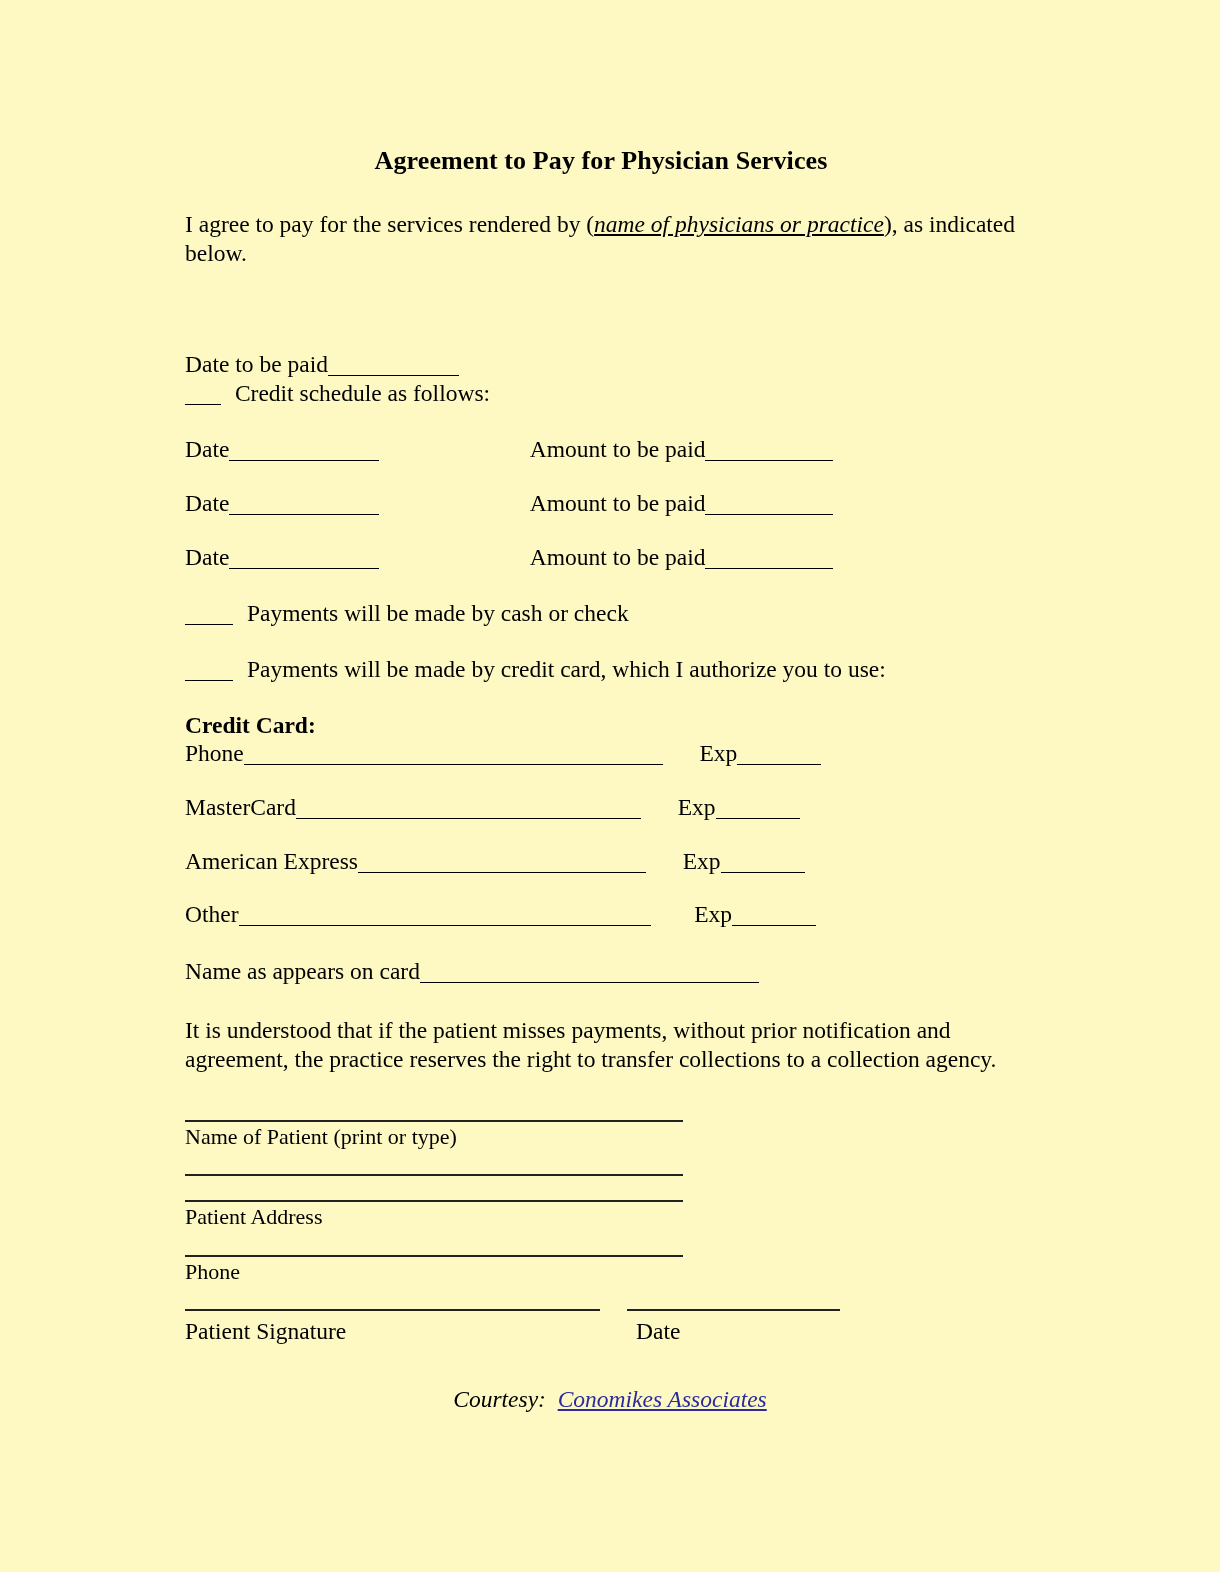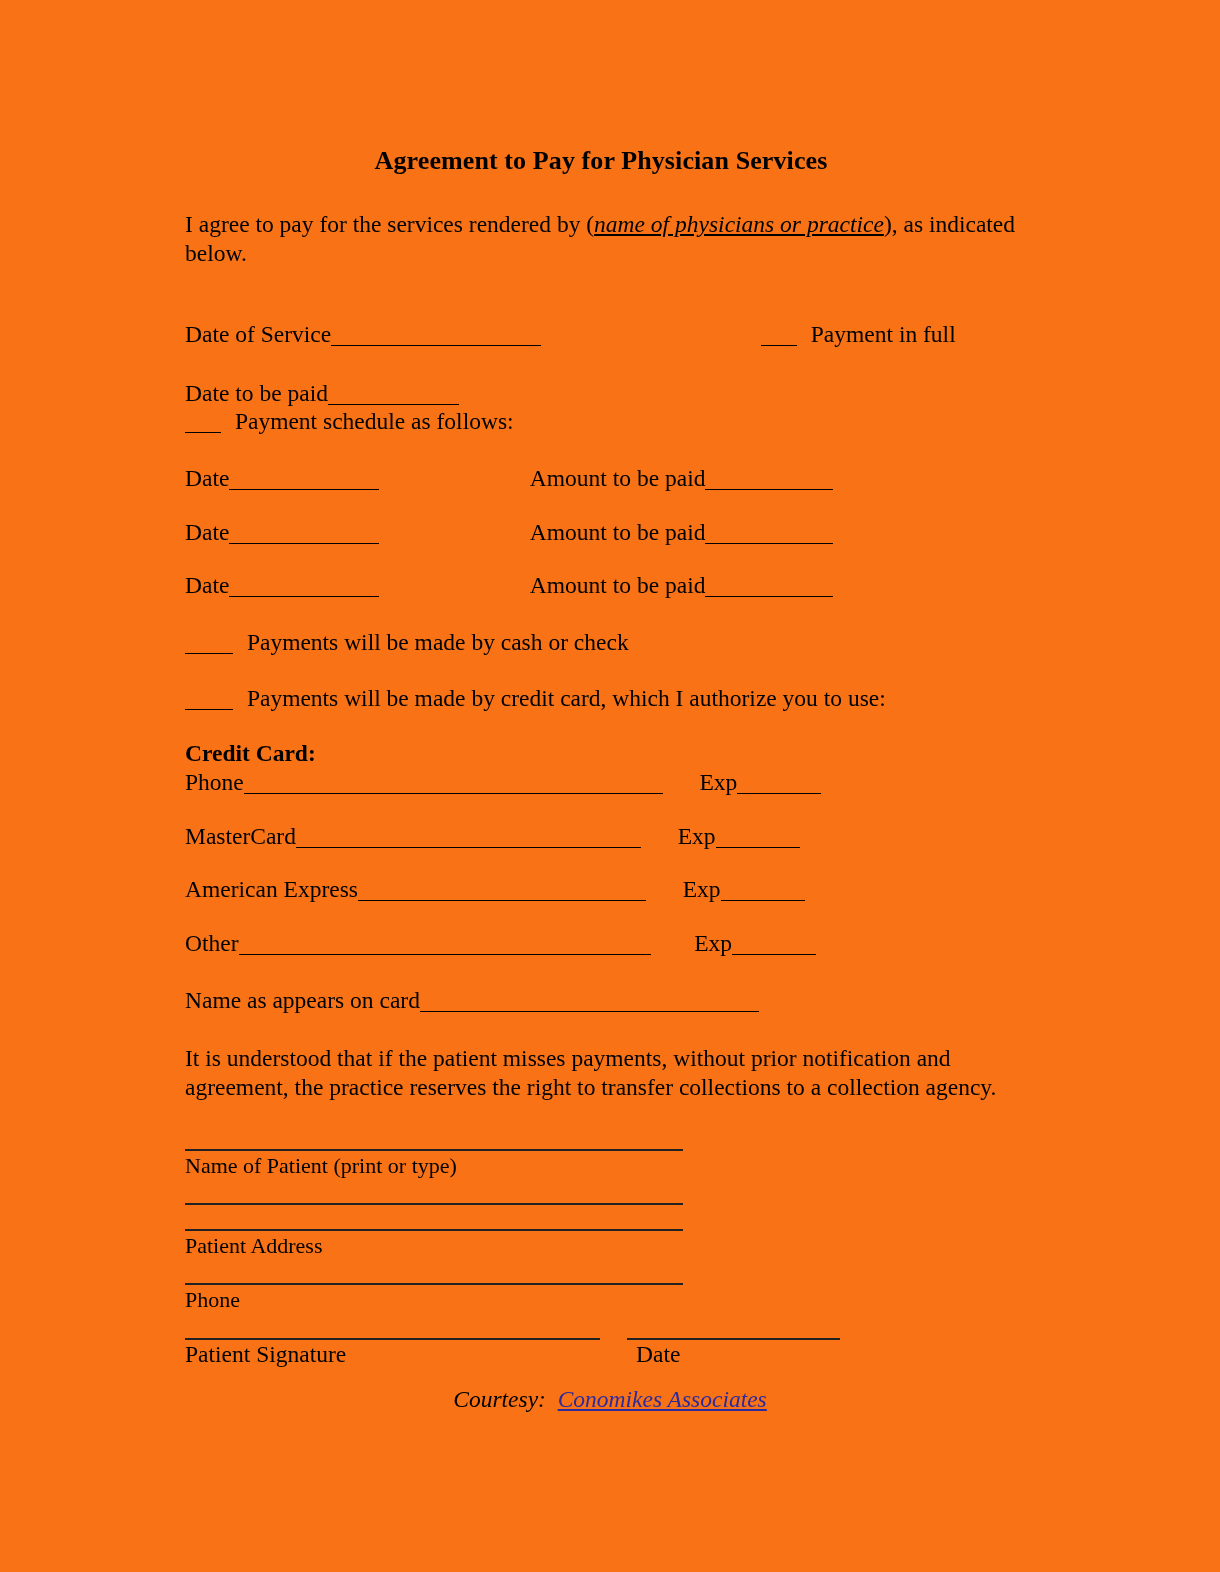--- a/index.html
+++ b/index.html
@@ -14,21 +14,21 @@
     color: #000000;
     position: relative;
     overflow: hidden;
   }
 
   .page {
     position: absolute;
     left: 0; top: 0;
     width: 1220px;
     height: 1572px;
-    background: #f97316;
+    background: #fef9c3;
   }
 
   .content {
     position: absolute;
     left: 185px;
     top: 146px;
     width: 832px;
   }
 
   .doc-title {
@@ -105,21 +105,21 @@
     position: absolute;
     left: 442px;
     top: 0;
     width: 213px;
     border-bottom: 2px solid #222;
   }
   .sig-dual-labels {
     position: relative;
     font-size: 23.5px;
     line-height: 1.2;
-    margin-top: 2px;
+    margin-top: 8px;
     height: 30px;
   }
   .sig-dual-labels .left  { position: absolute; left: 0;     top: 0; }
   .sig-dual-labels .right { position: absolute; left: 451px; top: 0; }
 
   .footer {
     position: absolute;
     left: 0;
     top: 1386px;
     width: 1220px;
@@ -138,36 +138,30 @@
 
 <div class="page">
   <div class="content">
 
     <h1 class="doc-title">Agreement to Pay for Physician Services</h1>
 
     <p class="para"><span>I agree to pay for the services rendered by (</span><span class="ital-ul">name of physicians or practice</span><span>), as indicated below.</span></p>
 
     <div class="spacer-lg"></div>
 
-    <div class="row tight">
-      <span>Date of Service</span><span class="rule" style="width:210px"></span>
-      <span class="col2" style="width:208px"></span>
+
+    <div class="spacer-md"></div>
+
+    <div class="row tight">
+      <span>Date to be paid</span><span class="rule" style="width:131px"></span>
+    </div>
+
+    <div class="row tight">
       <span class="rule" style="width:36px"></span>
-      <span style="padding-left:8px">Payment in full</span>
-    </div>
-
-    <div class="spacer-md"></div>
-
-    <div class="row tight">
-      <span>Date to be paid</span><span class="rule" style="width:131px"></span>
-    </div>
-
-    <div class="row tight">
-      <span class="rule" style="width:36px"></span>
-      <span style="padding-left:8px">Payment schedule as follows:</span>
+      <span style="padding-left:8px">Credit schedule as follows:</span>
     </div>
 
     <div class="spacer-md" style="height:28px"></div>
 
     <div class="row tight">
       <span>Date</span><span class="rule" style="width:150px"></span>
       <span class="col2" style="width:140px"></span>
       <span>Amount to be paid</span><span class="rule" style="width:128px"></span>
     </div>
 

